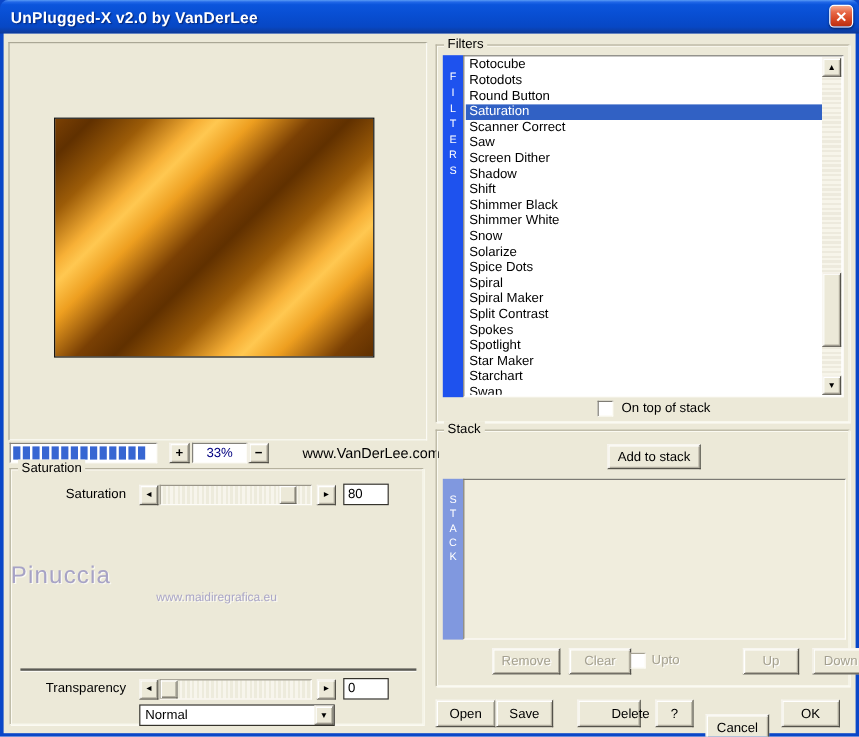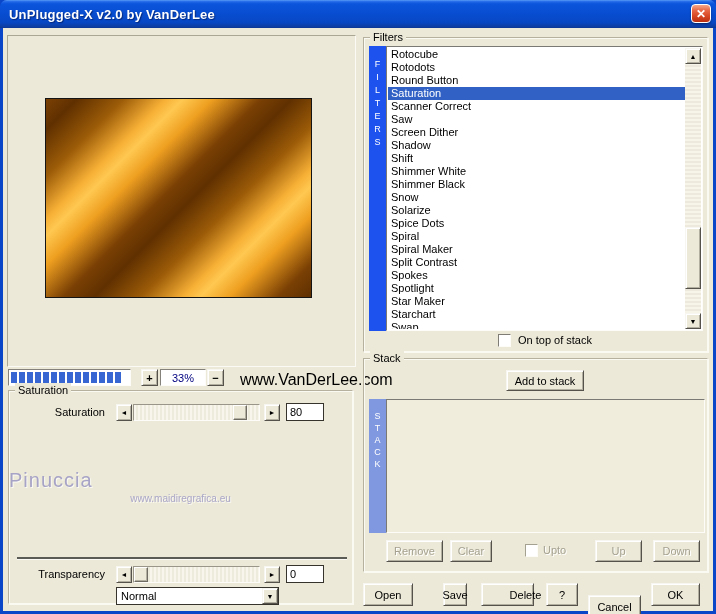--- a/index.html
+++ b/index.html
@@ -70,21 +70,21 @@
   .progress {
     position:absolute; left:5px; top:341px; width:123px; height:17px;
     background:#fff; display:flex; align-items:center; padding-left:2px;
   }
   .seg { width:6px; height:11px; background:#3766d2; margin-right:2px; flex:none; }
   .zoom-btn { position:absolute; width:17px; height:17px; font-weight:bold; font-size:11px; }
   .pct {
     position:absolute; left:157px; top:341px; width:46px; height:17px;
     background:#fff; color:#000080; display:flex; align-items:center; justify-content:center;
   }
-  .site { position:absolute; left:237px; top:343px; font-size:16px; }
+  .site { position:absolute; left:249px; top:343px; font-size:12px; }
   
   .sat-group { left:5px; top:362px; width:345px; height:214px; }
   .row-label { position:absolute; width:78px; text-align:right; line-height:17px; }
   .arrow-btn { position:absolute; width:16px; height:17px; font-size:7px; }
   .slider-track {
     position:absolute; width:127px; height:17px;
     border:1px solid; border-color:#9a968a #fdfcf8 #fdfcf8 #9a968a;
     background:repeating-linear-gradient(90deg,#f7f5ec 0 2px,#edebdc 2px 4px);
   }
   .slider-thumb {
@@ -149,21 +149,21 @@
   
   .stack-group { left:360px; top:330px; width:345px; height:214px; }
   .add-btn { position:absolute; left:142px; top:11px; width:78px; height:21px; }
   .stack-bar { left:5px; top:40px; width:17px; height:134px; background:#8098df; padding-top:12px; }
   .stack-bar span { height:12px; line-height:11px; }
   .stack-list {
     position:absolute; left:22px; top:40px; width:319px; height:134px;
     background:#f0eddd;
     border:1px solid; border-color:#7b7973 #fdfcf8 #fdfcf8 #7b7973;
   }
-  .stack-btn { position:absolute; top:181px; height:22px; }
+  .stack-btn { position:absolute; top:181px; height:22px;margin-left:24px; }
   .upto-box { left:161px; top:185px; border-color:#a5a191 #fdfcf6 #fdfcf6 #a5a191; }
   .upto-label { left:179px; top:185px; color:#a5a191; text-shadow:1px 1px 0 #fff; }
   
   .footer-btn { position:absolute; top:555px; height:23px; }
 </style>
 </head>
 <body>
 
 <div class="window">
   <div class="titlebar">
@@ -257,22 +257,22 @@
         <div class="list-rows">
           <div class="list-row">Rotocube</div>
           <div class="list-row">Rotodots</div>
           <div class="list-row">Round Button</div>
           <div class="list-row selected">Saturation</div>
           <div class="list-row">Scanner Correct</div>
           <div class="list-row">Saw</div>
           <div class="list-row">Screen Dither</div>
           <div class="list-row">Shadow</div>
           <div class="list-row">Shift</div>
+          <div class="list-row">Shimmer Black</div>
           <div class="list-row">Shimmer White</div>
-          <div class="list-row">Shimmer Black</div>
           <div class="list-row">Snow</div>
           <div class="list-row">Solarize</div>
           <div class="list-row">Spice Dots</div>
           <div class="list-row">Spiral</div>
           <div class="list-row">Spiral Maker</div>
           <div class="list-row">Split Contrast</div>
           <div class="list-row">Spokes</div>
           <div class="list-row">Spotlight</div>
           <div class="list-row">Star Maker</div>
           <div class="list-row">Starchart</div>
@@ -302,28 +302,28 @@
         <span>S</span>
         <span>T</span>
         <span>A</span>
         <span>C</span>
         <span>K</span>
       </div>
 
       <div class="stack-list"></div>
 
       <button class="btn3d disabled stack-btn" style="left:22px; width:57px;">Remove</button>
-      <button class="btn3d disabled stack-btn" style="left:86px; width:42px;">Clear</button>
+      <button class="btn3d disabled stack-btn" style="left:86px; width:52px;">Clear</button>
       <div class="checkbox upto-box"></div>
       <span class="checkbox-label upto-label">Upto</span>
       <button class="btn3d disabled stack-btn" style="left:231px; width:47px;">Up</button>
       <button class="btn3d disabled stack-btn" style="left:289px; width:47px;">Down</button>
     </div>
 
     <button class="btn3d footer-btn" style="left:360px; width:50px;">Open</button>
-    <button class="btn3d footer-btn" style="left:440px; width:24px;">Save</button>
+    <button class="btn3d footer-btn" style="left:410px; width:48px;">Save</button>
     <button class="btn3d footer-btn" style="left:478px; width:53px;padding-left:36px;">Delete</button>
     <button class="btn3d footer-btn" style="left:543px; width:32px;">?</button>
     <button class="btn3d footer-btn" style="left:585px; width:53px;margin-top:12px;">Cancel</button>
     <button class="btn3d footer-btn" style="left:648px; width:49px;">OK</button>
 
   </div>
 </div>
 
 </body></html>

